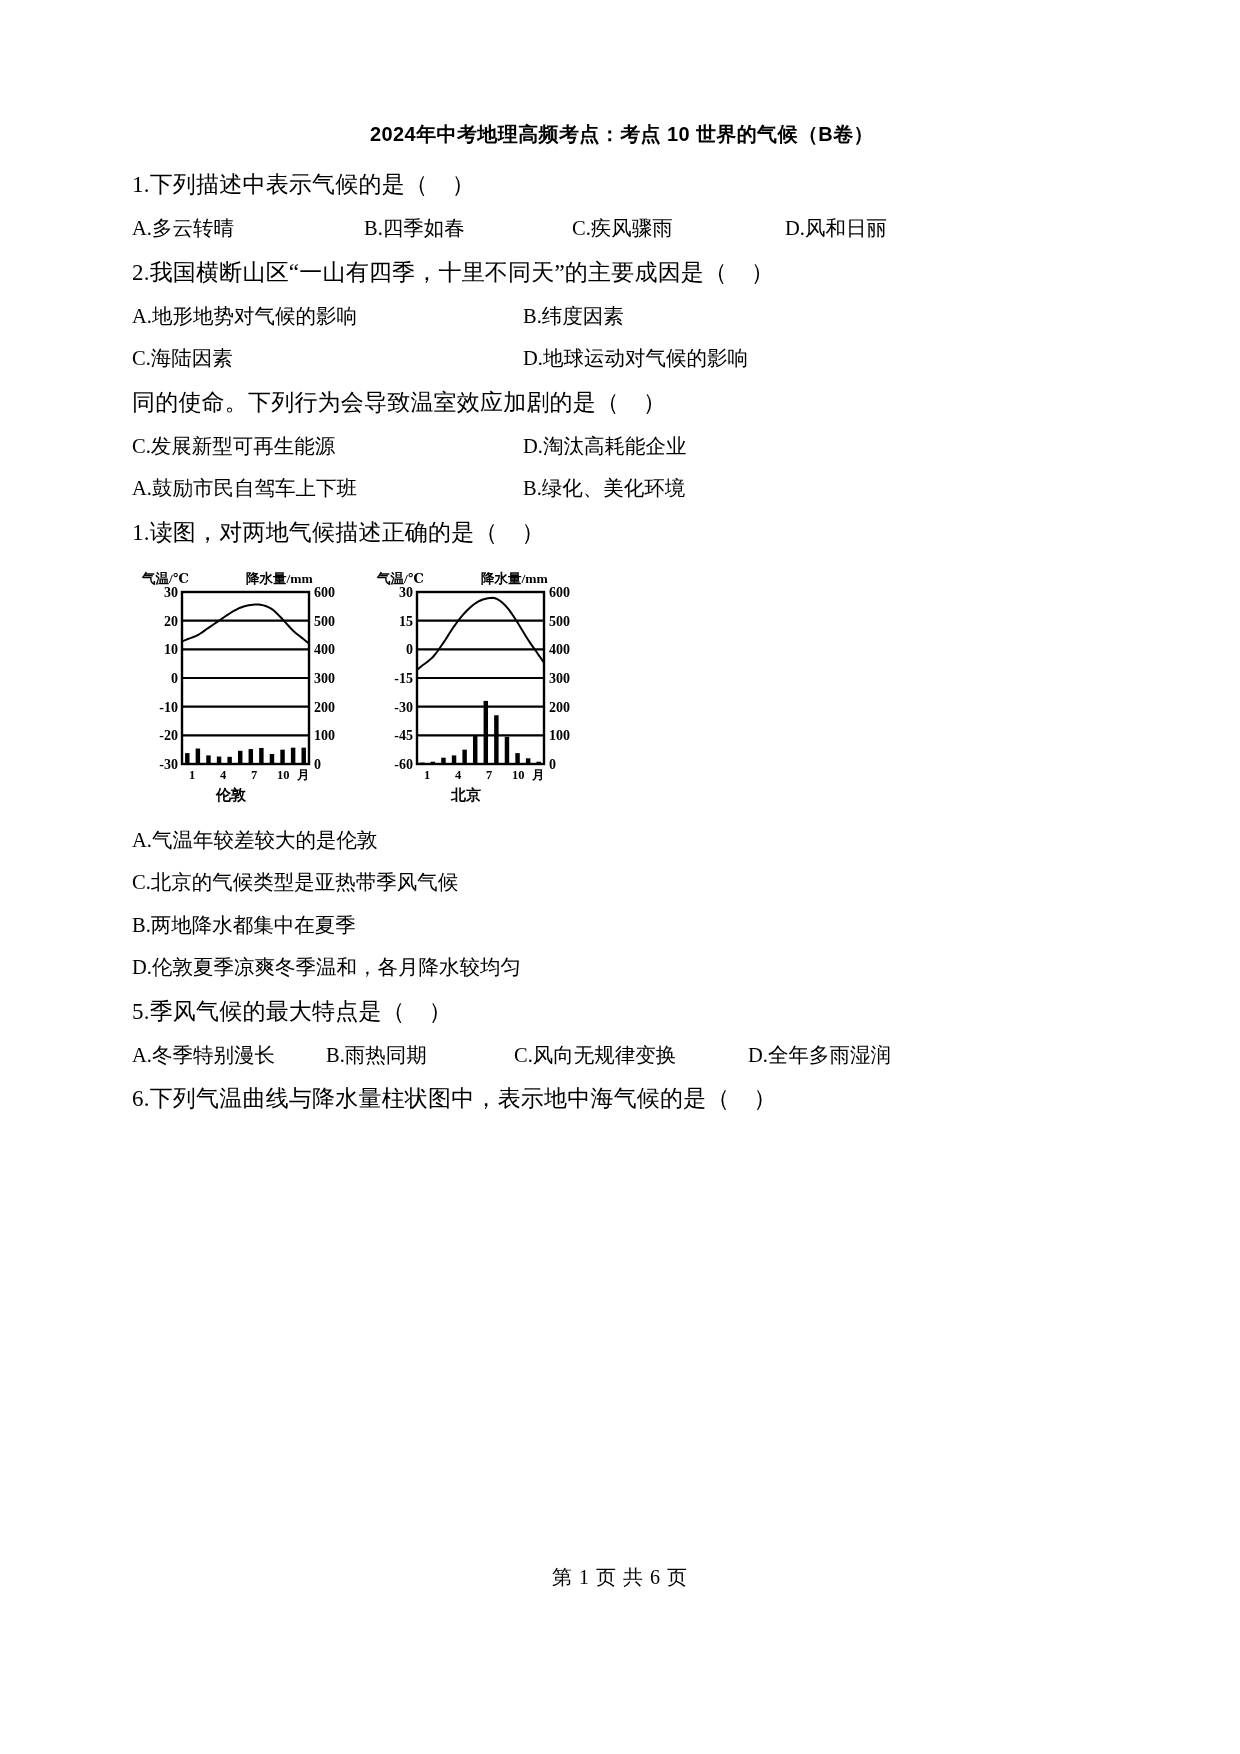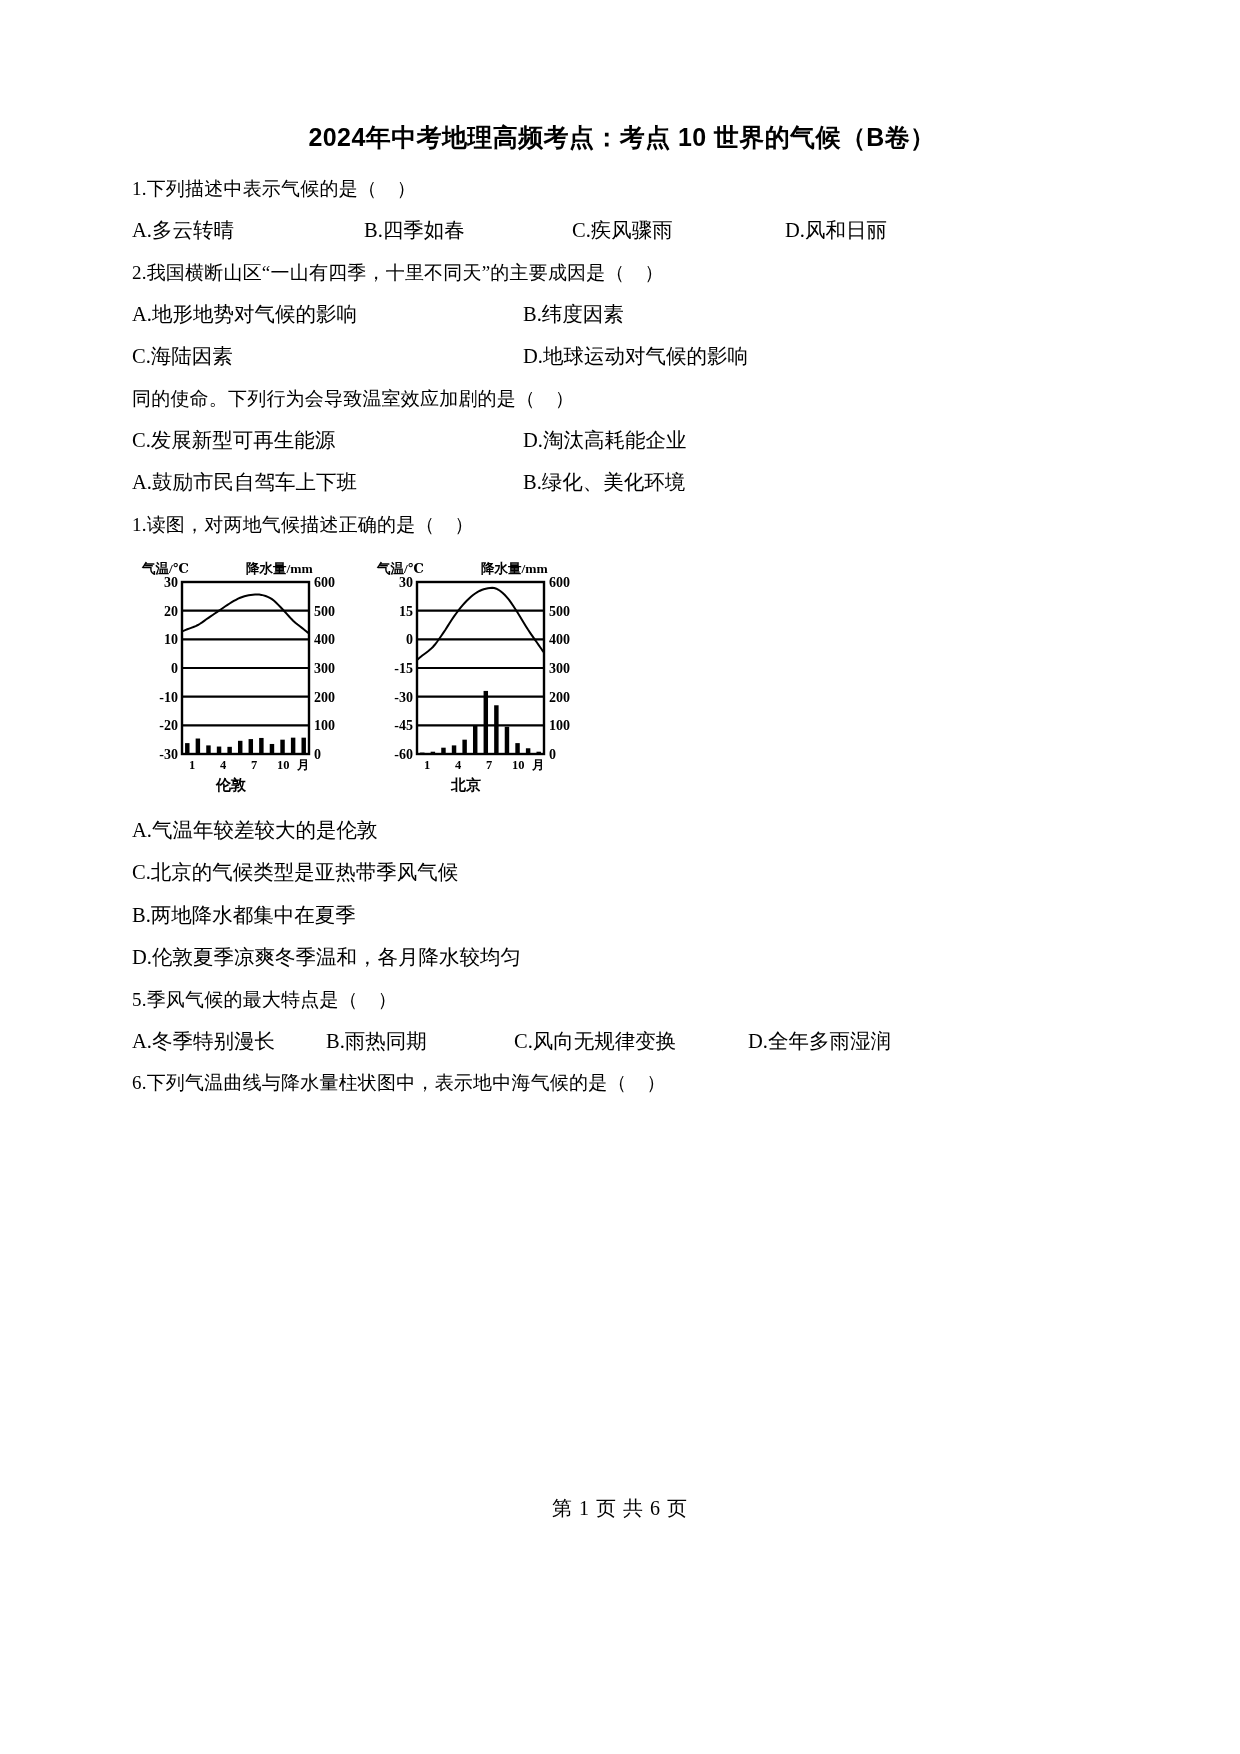--- a/index.html
+++ b/index.html
@@ -24,29 +24,29 @@
   }
   .content {
     position: absolute;
     left: 132px;
     top: 122px;
     width: 980px;
   }
   .doc-title {
     font-family: "Liberation Sans", "DejaVu Sans", sans-serif;
     font-weight: bold;
-    font-size: 25px;
+    font-size: 20px;
     text-align: center;
     letter-spacing: 0.4px;
     margin: 0 0 26px 0;
     line-height: 1.25;
     white-space: nowrap;
   }
   .q-line {
-    font-size: 19px;
+    font-size: 23px;
     line-height: 1.0;
     margin: 0 0 22px 0;
     letter-spacing: 0.2px;
     white-space: pre;
   }
   .opt-row {
     display: block;
     font-size: 20.5px;
     line-height: 1.0;
     margin: 0 0 22px 0;
@@ -77,21 +77,21 @@
     position: absolute;
     top: 0;
   }
   .climo.left  { left: 2px; }
   .climo.right { left: 237px; }
 
   .footer {
     position: absolute;
     left: 0;
     right: 0;
-    top: 1495px;
+    top: 1564px;
     text-align: center;
     font-size: 20px;
     font-family: "Liberation Serif", "DejaVu Serif", serif;
     letter-spacing: 1px;
   }
   svg text {
     font-family: "Liberation Serif", "DejaVu Serif", serif;
     fill: #000;
   }
 </style>

